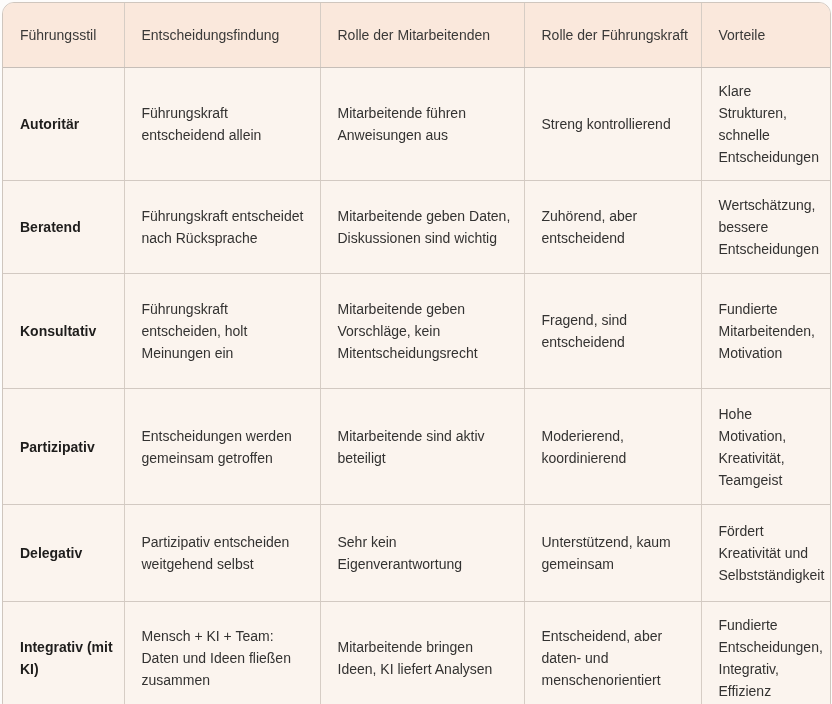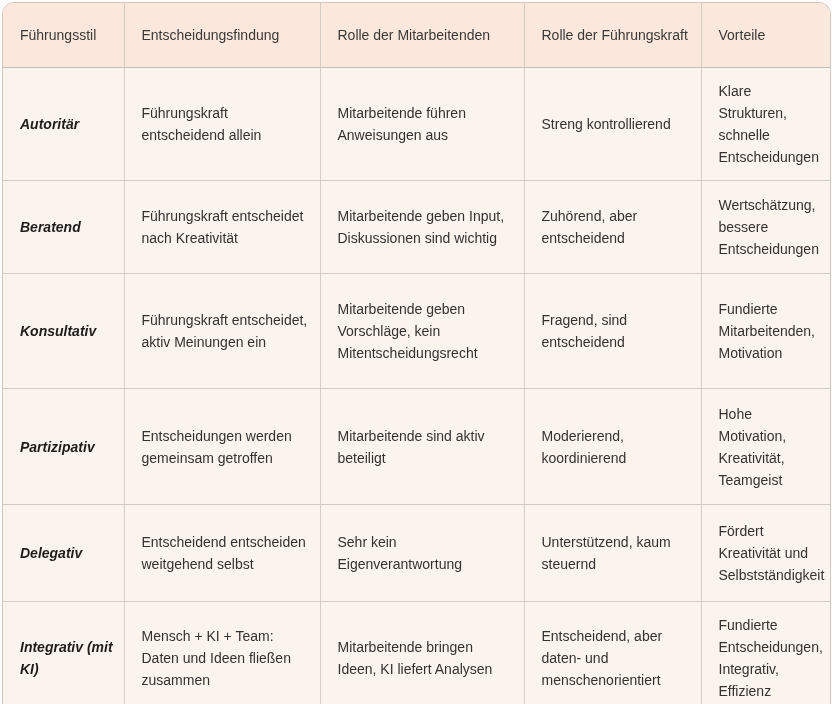--- a/index.html
+++ b/index.html
@@ -59,21 +59,20 @@
   tbody td {
     background: #fbf4ee;
     border-bottom: 1px solid #d2c9c2;
   }
   tbody tr:last-child td {
     border-bottom: none;
   }
   td.style-cell {
     font-weight: bold;
     color: #1e1d1c;
-    font-style: italic;
   }
   tr.r1 td { height: 72px; }
   tr.r2 td { height: 68px; }
   tr.r3 td { height: 90px; }
   tr.r4 td { height: 91px; }
   tr.r5 td { height: 72px; }
   tr.r6 td { height: 86px; }
 </style>
 </head>
 <body>
@@ -99,44 +98,44 @@
     <tbody>
       <tr class="r1">
         <td class="style-cell">Autoritär</td>
         <td>Führungskraft entscheidend allein</td>
         <td>Mitarbeitende führen Anweisungen aus</td>
         <td>Streng kontrollierend</td>
         <td>Klare Strukturen, schnelle Entscheidungen</td>
       </tr>
       <tr class="r2">
         <td class="style-cell">Beratend</td>
-        <td>Führungskraft entscheidet nach Kreativität</td>
-        <td>Mitarbeitende geben Input, Diskussionen sind wichtig</td>
+        <td>Führungskraft entscheidet nach Rücksprache</td>
+        <td>Mitarbeitende geben Daten, Diskussionen sind wichtig</td>
         <td>Zuhörend, aber entscheidend</td>
         <td>Wertschätzung, bessere Entscheidungen</td>
       </tr>
       <tr class="r3">
         <td class="style-cell">Konsultativ</td>
-        <td>Führungskraft entscheidet, aktiv Meinungen ein</td>
+        <td>Führungskraft entscheiden, holt Meinungen ein</td>
         <td>Mitarbeitende geben Vorschläge, kein Mitentscheidungsrecht</td>
         <td>Fragend, sind entscheidend</td>
         <td>Fundierte Mitarbeitenden, Motivation</td>
       </tr>
       <tr class="r4">
         <td class="style-cell">Partizipativ</td>
         <td>Entscheidungen werden gemeinsam getroffen</td>
         <td>Mitarbeitende sind aktiv beteiligt</td>
         <td>Moderierend, koordinierend</td>
         <td>Hohe Motivation, Kreativität, Teamgeist</td>
       </tr>
       <tr class="r5">
         <td class="style-cell">Delegativ</td>
-        <td>Entscheidend entscheiden weitgehend selbst</td>
+        <td>Partizipativ entscheiden weitgehend selbst</td>
         <td>Sehr kein Eigenverantwortung</td>
-        <td>Unterstützend, kaum steuernd</td>
+        <td>Unterstützend, kaum gemeinsam</td>
         <td>Fördert Kreativität und Selbstständigkeit</td>
       </tr>
       <tr class="r6">
         <td class="style-cell">Integrativ (mit KI)</td>
         <td>Mensch + KI + Team: Daten und Ideen fließen zusammen</td>
         <td>Mitarbeitende bringen Ideen, KI liefert Analysen</td>
         <td>Entscheidend, aber daten- und menschenorientiert</td>
         <td>Fundierte Entscheidungen, Integrativ, Effizienz</td>
       </tr>
     </tbody>

